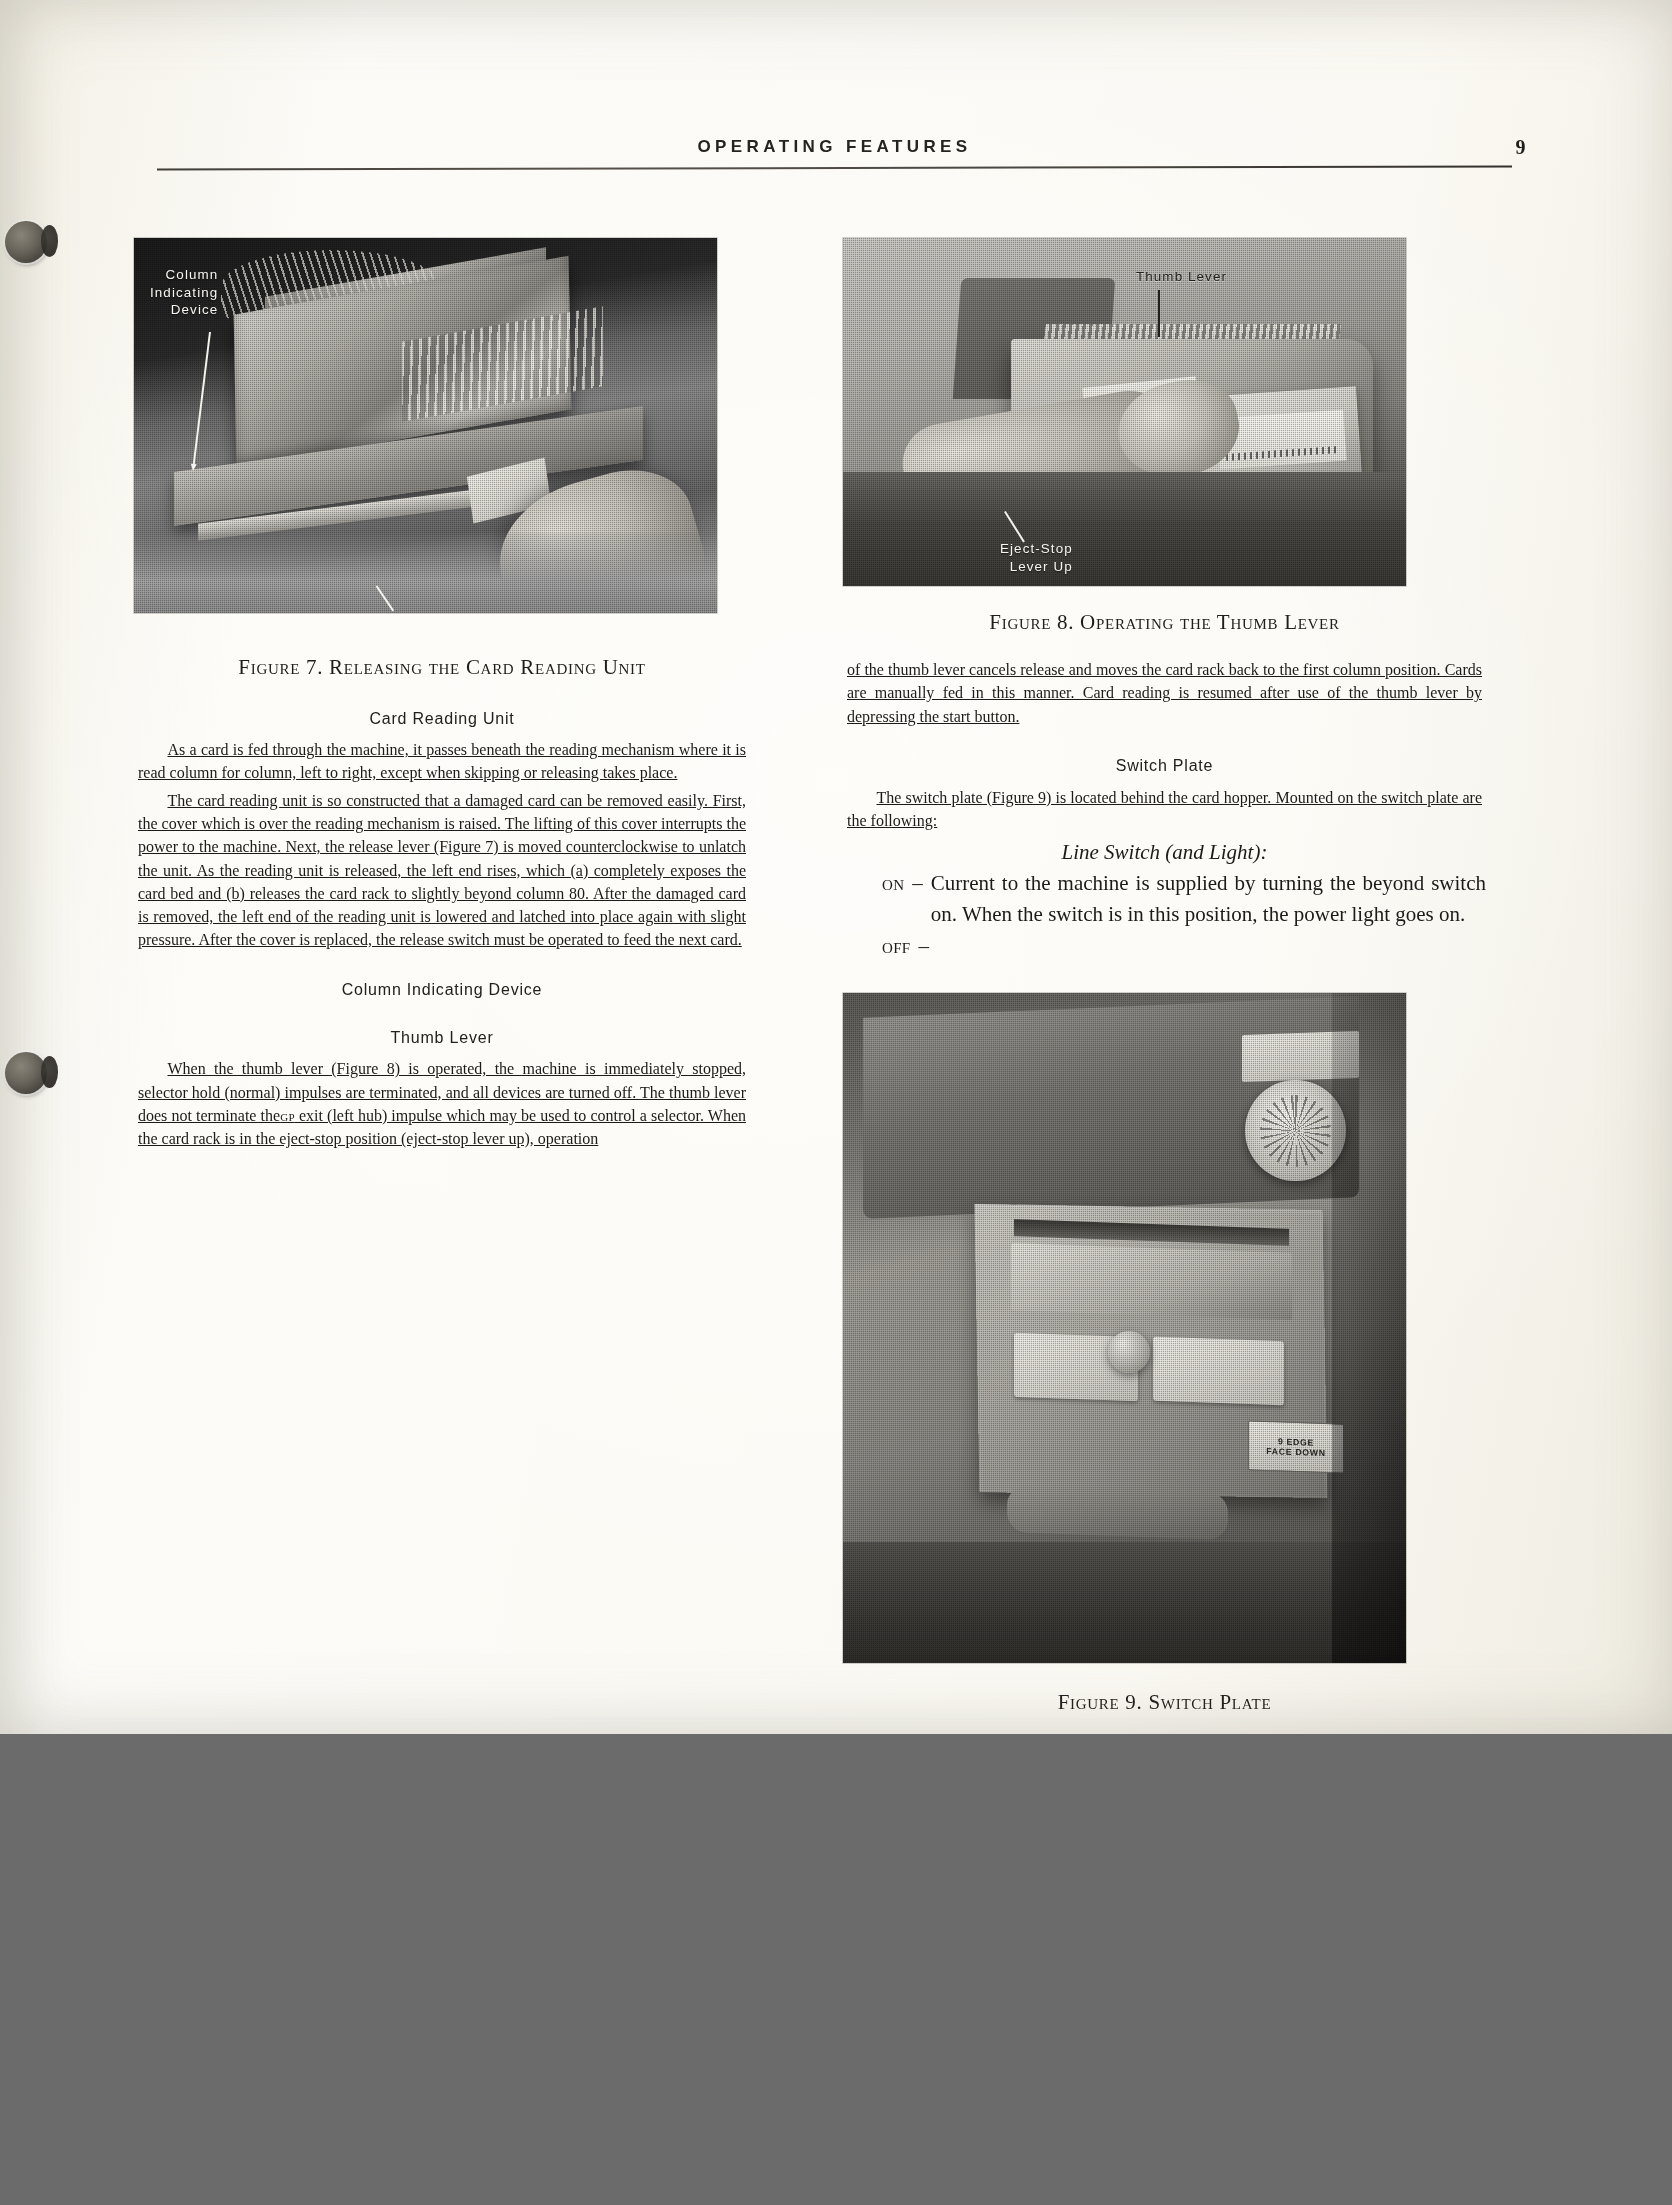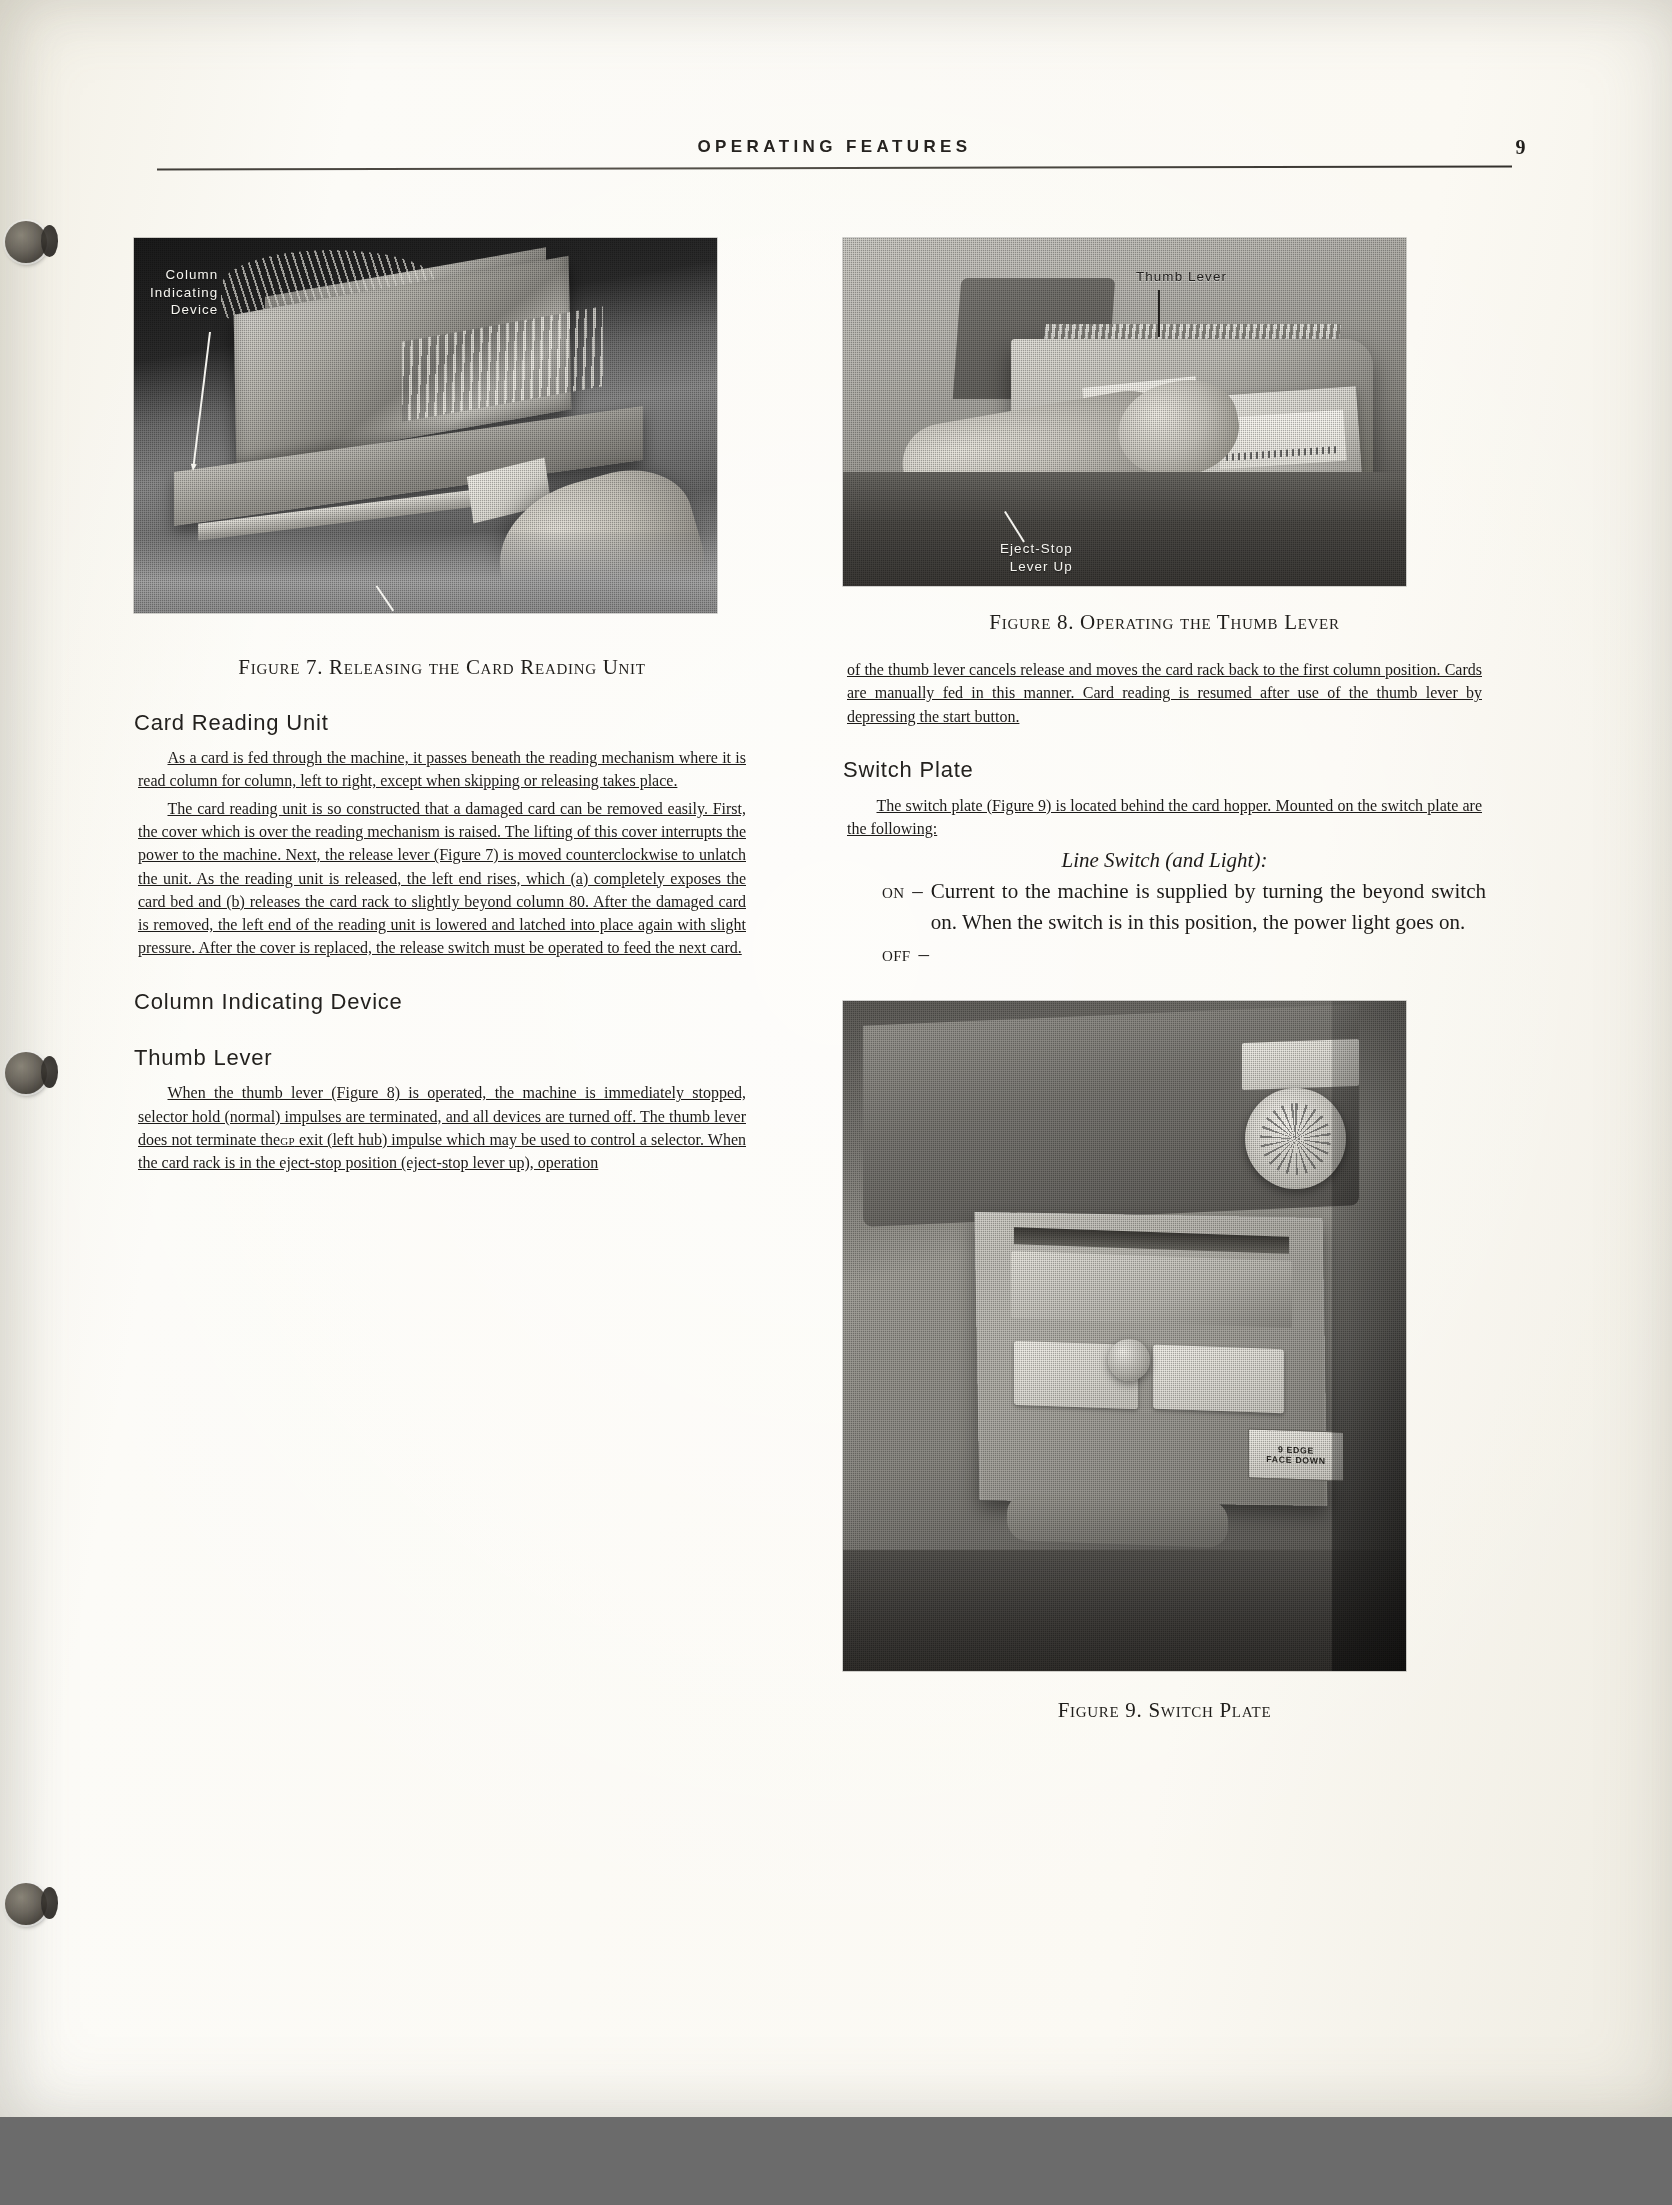--- a/index.html
+++ b/index.html
@@ -4,21 +4,21 @@
 <title>Operating Features — Page 9</title>
 <style>
   html, body {
     margin: 0;
     padding: 0;
     background: #6b6b6b;
   }
   .page {
     position: relative;
     width: 1673px;
-    height: 2117px;
+    height: 1734px;
     background: #eab308;
     overflow: hidden;
     font-family: "Liberation Serif", "DejaVu Serif", serif;
     color: #1e1c1a;
   }
   
   .paper-grain {
     position: absolute;
     inset: 0;
     background:
@@ -375,25 +375,26 @@
     color: #201e1b;
     font-variant: small-caps;
   }
   .cap7 { margin-top: 42px; }
   .cap8 { margin-top: 24px; }
   .cap9 { margin-top: 27px; }
 
   
   h2.subhead {
     font-family: "Liberation Sans", "DejaVu Sans", sans-serif;
-    font-size: 22px;
+    font-size: 16px;
     font-weight: 400;
     letter-spacing: 0.8px;
     color: #23211e;
     margin: 29.5px 0 10.7px 0;
+    text-align: center;
   }
   p.body {
     font-size: 16px;
     line-height: 1.455;
     text-align: justify;
     text-justify: inter-word;
     margin: 4px;
     text-indent: 29.5px;
     color: #1d1b19;
     hyphens: manual;

